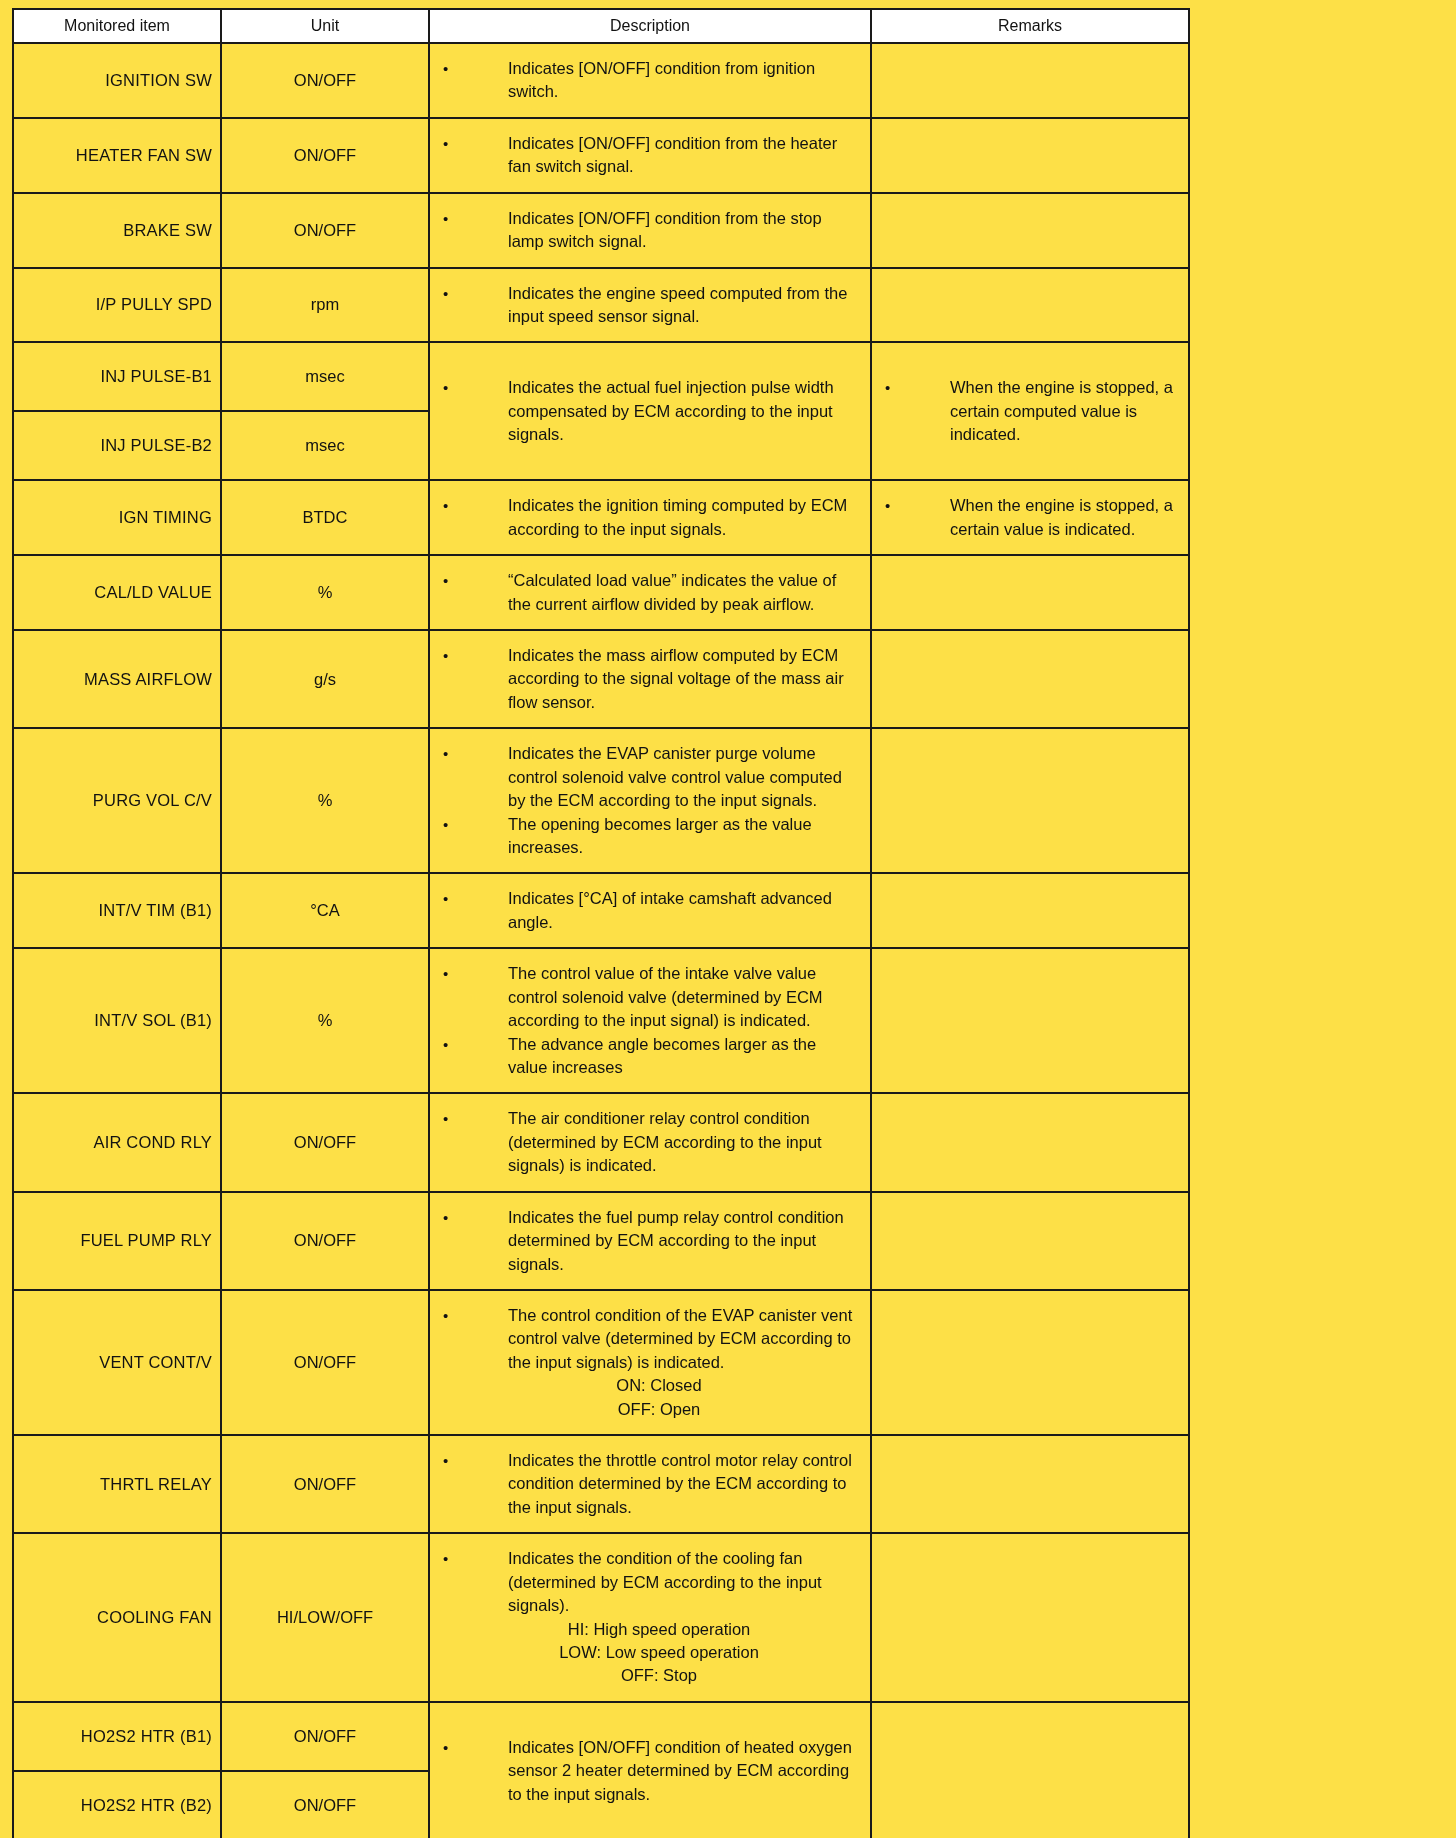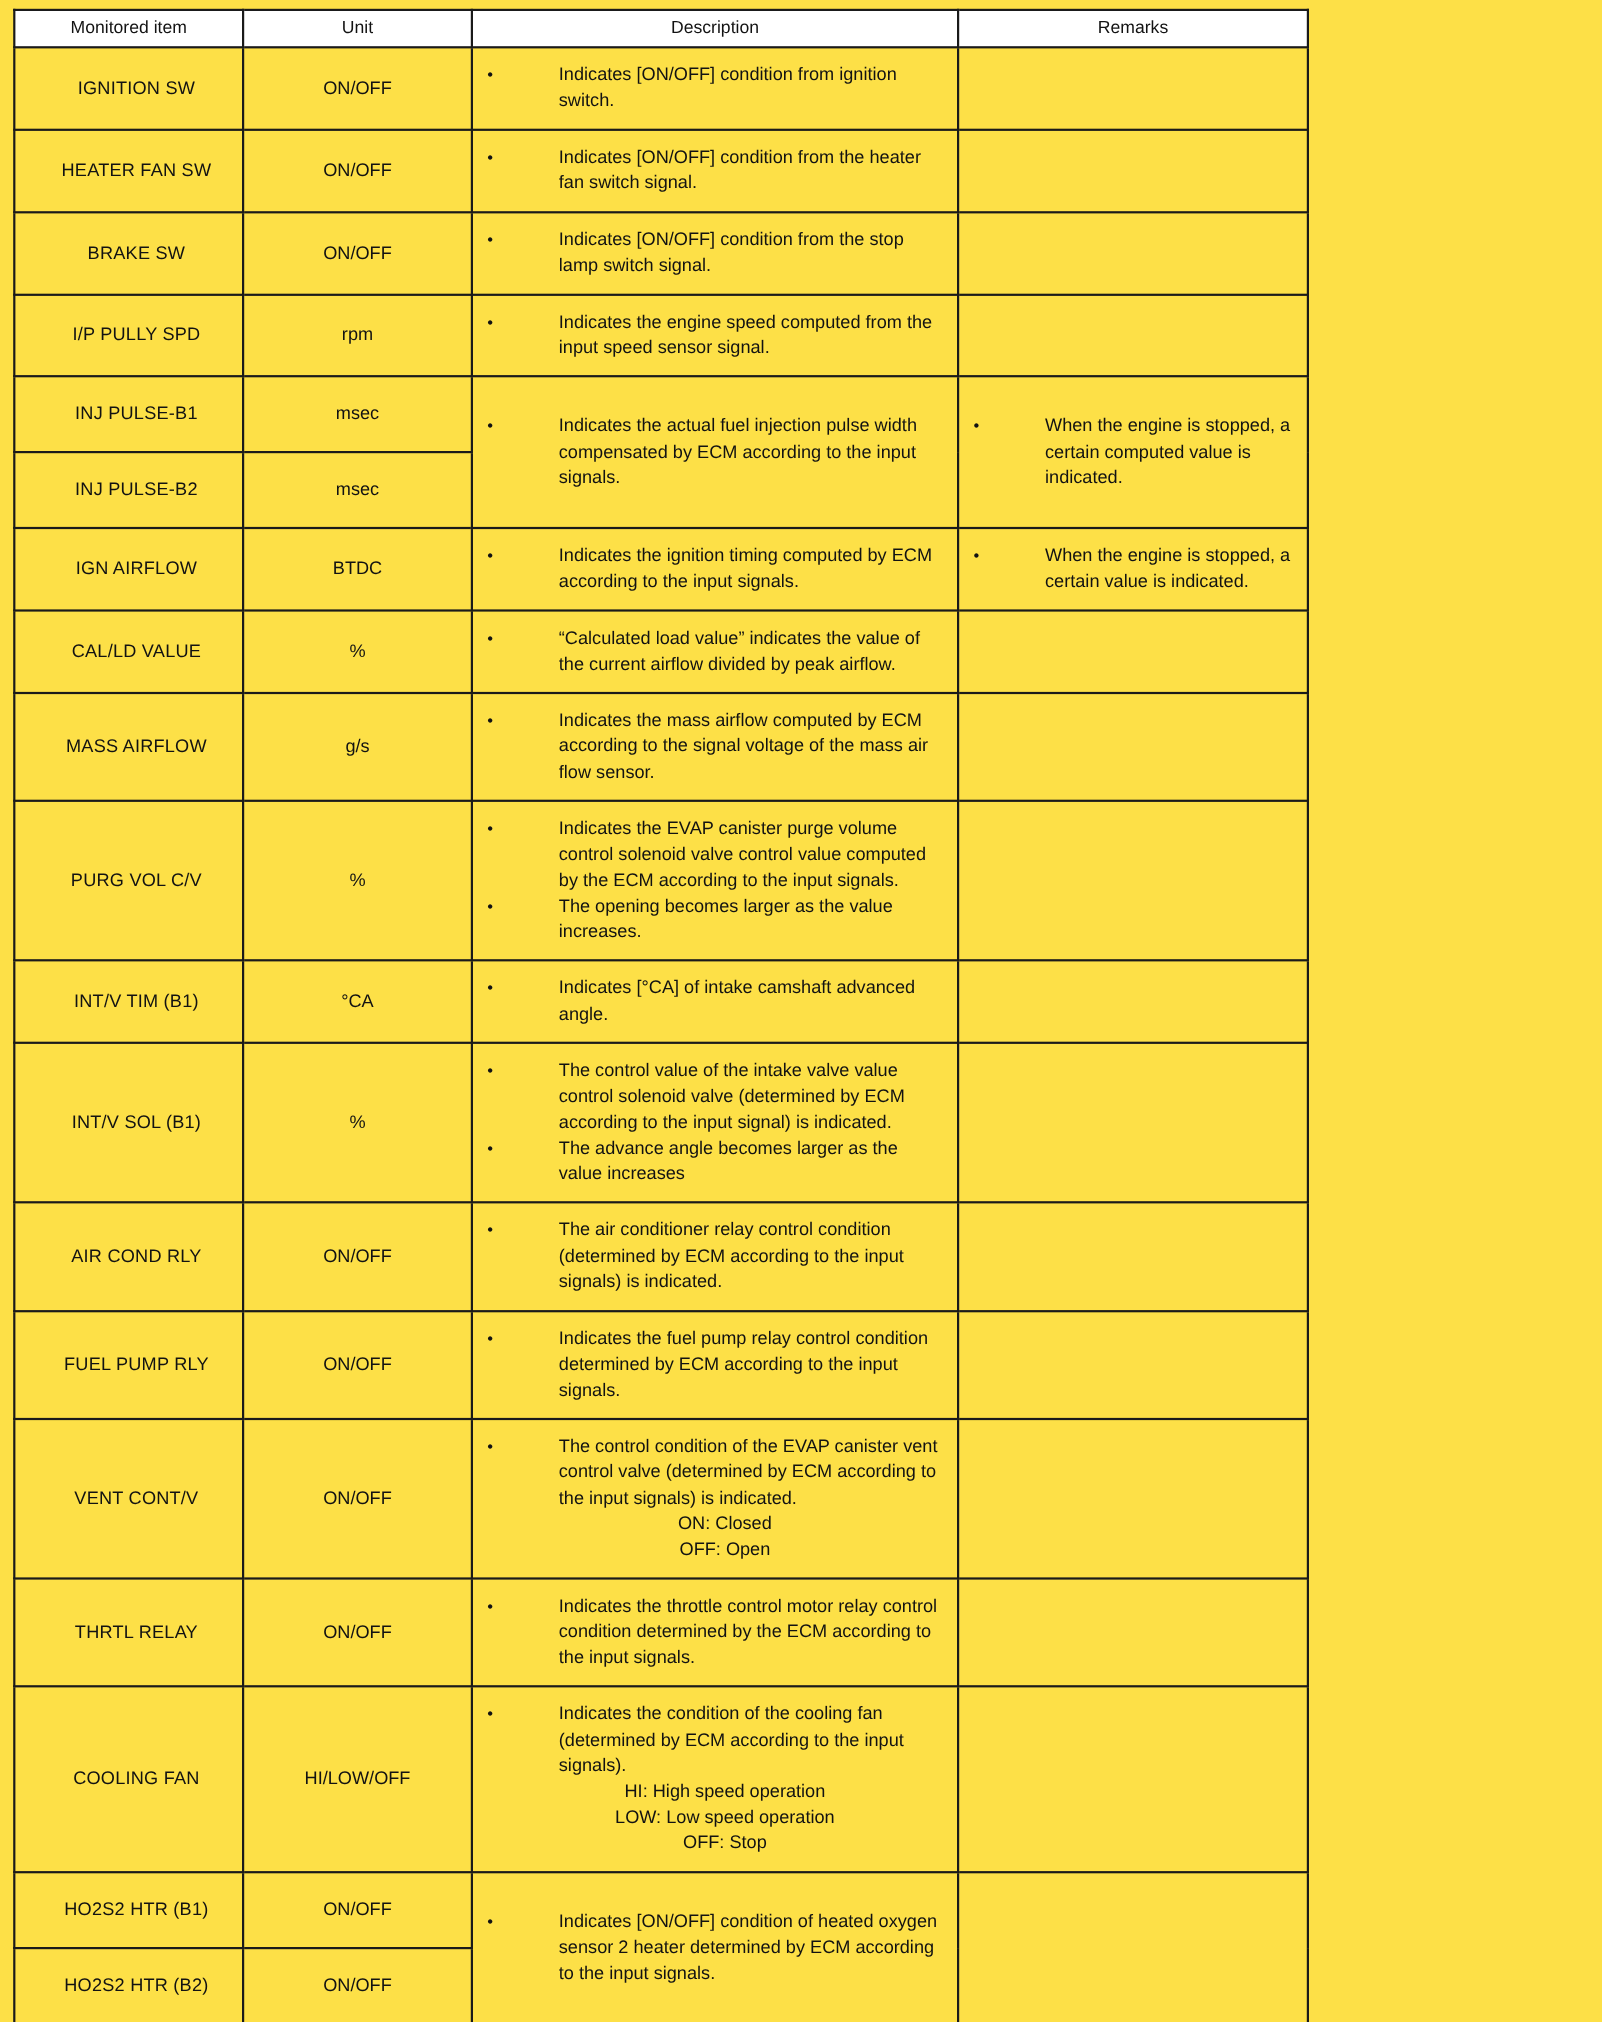--- a/index.html
+++ b/index.html
@@ -30,21 +30,21 @@
     font-size: 16px;
     padding: 7px 4px;
     text-align: center;
     vertical-align: middle;
     background: #ffffff;
   }
   td.item-cell {
     padding: 10px 8px 10px 22px;
     font-size: 16.5px;
     vertical-align: middle;
-    text-align: center;
+    text-align: right;
     letter-spacing: 0.2px;
     white-space: nowrap;
   }
   td.unit-cell {
     padding: 24px 6px;
     font-size: 16.5px;
     vertical-align: middle;
     text-align: center;
   }
   td.desc-cell, td.remarks-cell {
@@ -154,21 +154,21 @@
               <span class="bullet">•</span>
               <span class="btext">When the engine is stopped, a certain computed value is indicated.</span>
             </div>
           </td>
         </tr>
         <tr>
           <td class="item-cell">INJ PULSE-B2</td>
           <td class="unit-cell">msec</td>
         </tr>
         <tr>
-          <td class="item-cell">IGN AIRFLOW</td>
+          <td class="item-cell">IGN TIMING</td>
           <td class="unit-cell">BTDC</td>
           <td class="desc-cell" rowspan="1">
             <div class="bullet-line">
               <span class="bullet">•</span>
               <span class="btext">Indicates the ignition timing computed by ECM according to the input signals.</span>
             </div>
           </td>
           <td class="remarks-cell" rowspan="1">
             <div class="bullet-line">
               <span class="bullet">•</span>

